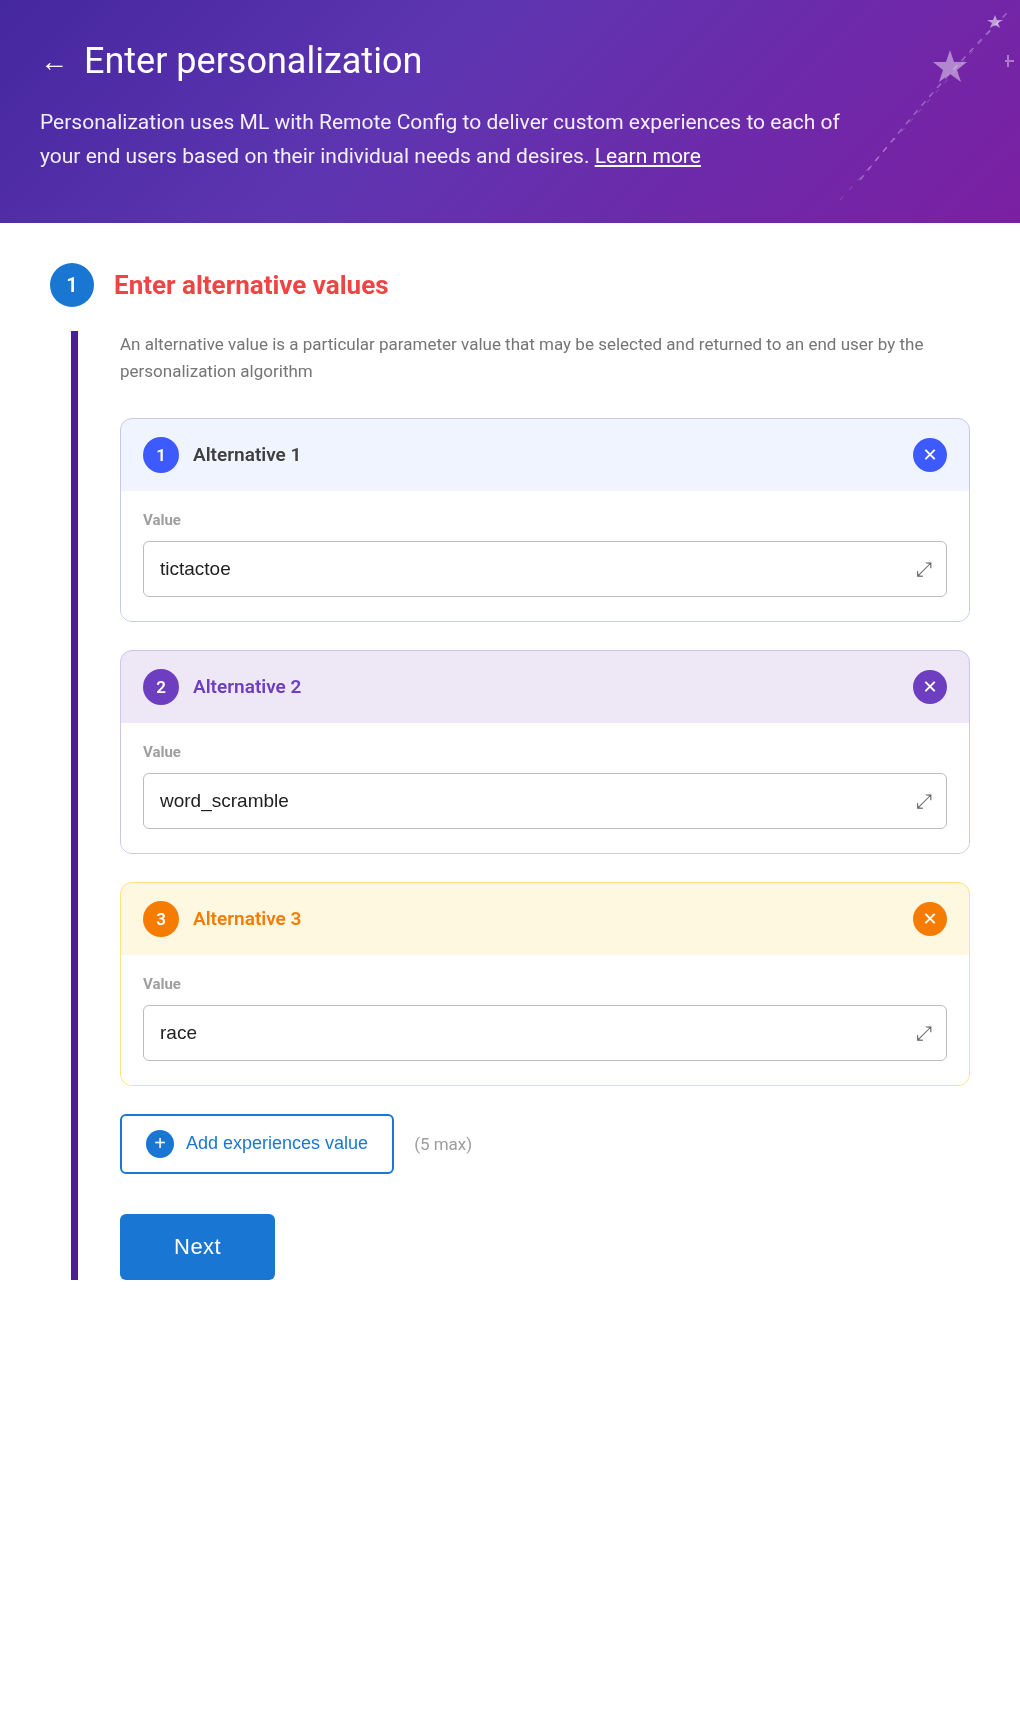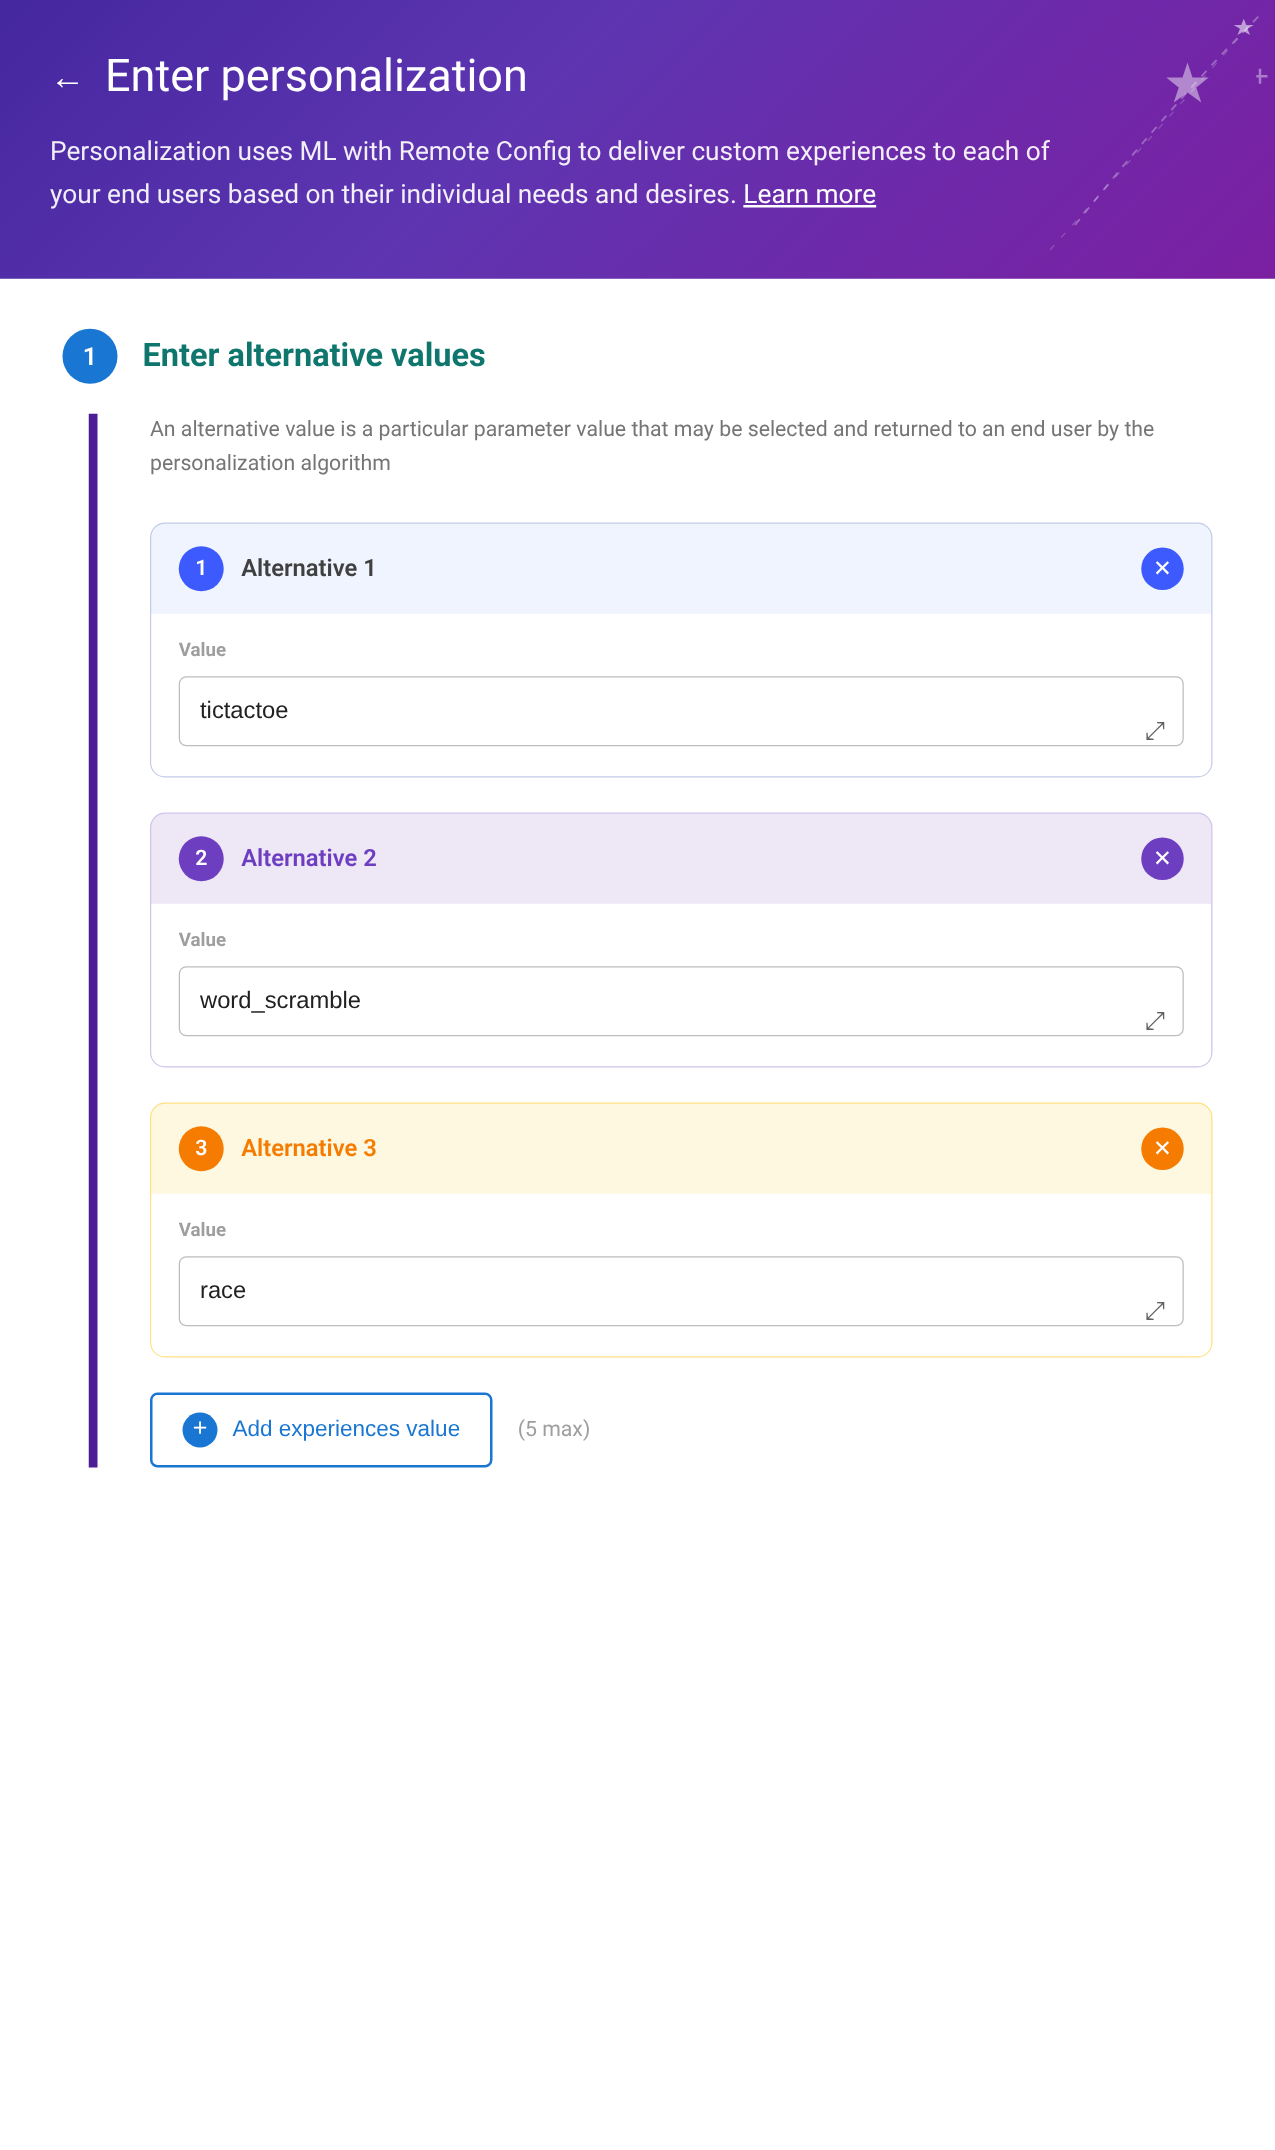--- a/index.html
+++ b/index.html
@@ -67,21 +67,21 @@
       display: flex;
       align-items: center;
       justify-content: center;
       font-size: 20px;
       font-weight: 600;
       flex-shrink: 0;
     }
     .step-title {
       font-size: 26px;
       font-weight: 700;
-      color: #0f766e;
+      color: #ef4444;
     }
 
     
     .step-content {
       border-left: 7px solid #4c1d95;
       margin-left: 21px;
       padding-left: 42px;
     }
 
     .step-desc {
@@ -172,21 +172,21 @@
       font-size: 15px;
       margin-bottom: 12px;
       font-weight: bold;
     }
     .value-input-wrap {
       position: relative;
       border: 1.5px solid #bdbdbd;
       border-radius: 6px;
       background: white;
       display: flex;
-      align-items: flex-end;
+      align-items: center;
     }
     .value-input {
       width: 100%;
       padding: 16px 50px 16px 16px;
       font-size: 19px;
       color: #212121;
       border: none;
       outline: none;
       background: transparent;
       border-radius: 6px;
@@ -353,15 +353,16 @@
     
     <div class="add-alt-wrap">
       <button class="add-alt-btn">
         <div class="plus-circle">+</div>
         <span>Add experiences value</span>
       </button>
       <span class="max-label">(5 max)</span>
     </div>
 
     
+    <button class="next-btn">Next</button>
 
   </div>
 </div>
 
 </body></html>

